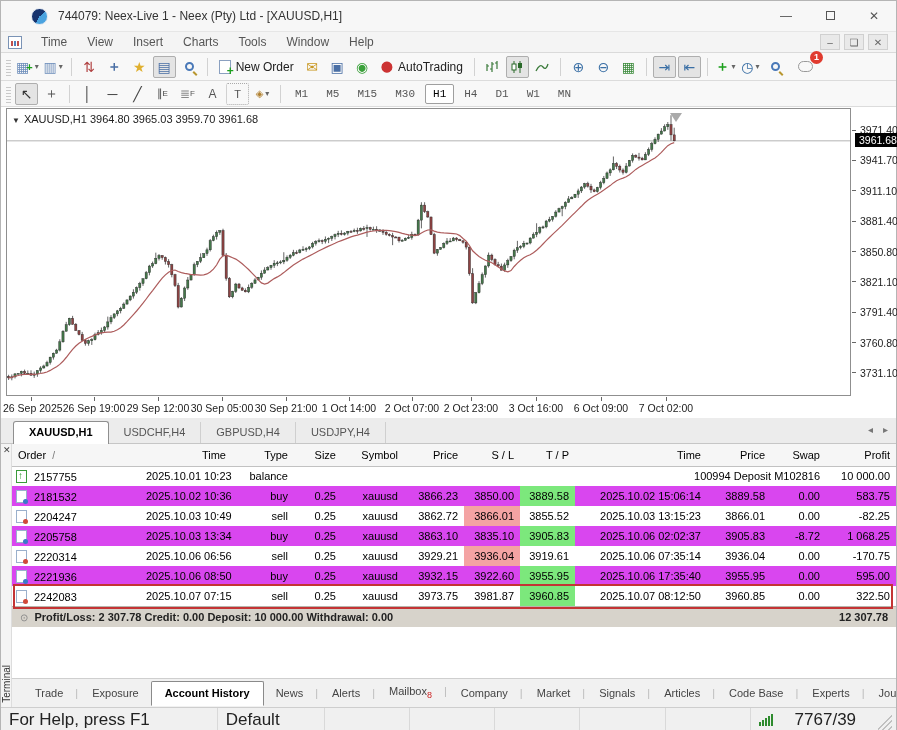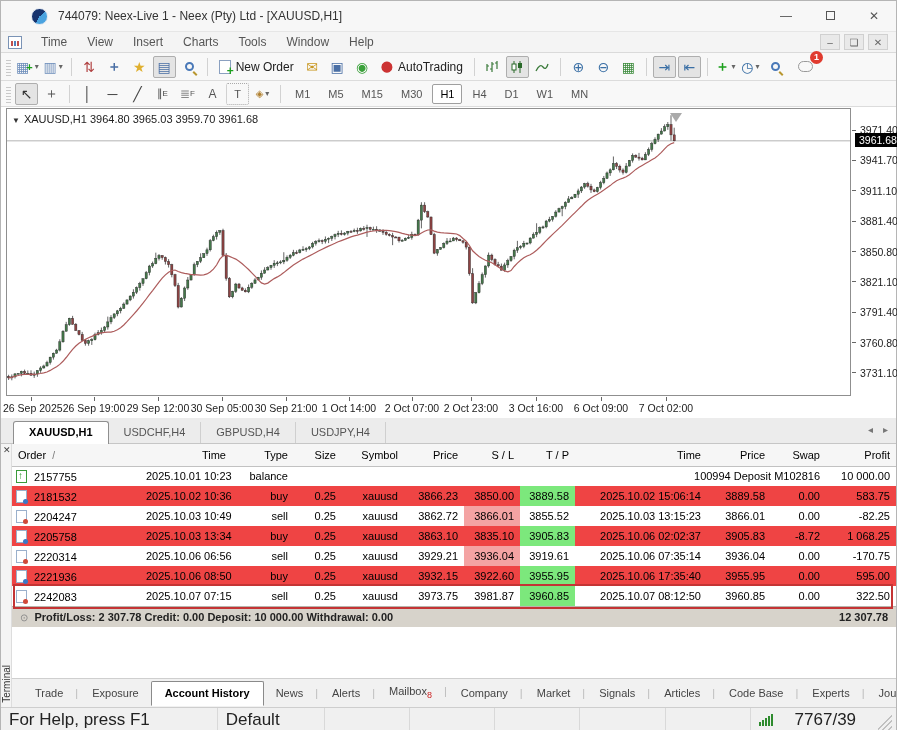--- a/index.html
+++ b/index.html
@@ -80,21 +80,21 @@
   .term-close { position:absolute; top:1px; left:2px; font-size:9px; color:#444; }
   .term-label { position:absolute; bottom:4px; left:0; width:13px; font-size:10px; color:#333;
     writing-mode:vertical-rl; transform:rotate(180deg); text-align:left; }
   .term-main { flex:1; position:relative; }
   table.hist { border-collapse:collapse; table-layout:fixed; width:884px; font-size:11px; }
   table.hist th { height:22px; font-weight:normal; text-align:right; padding:0 6px; background:#f6f6f6;
     border-bottom:1px solid #c2c2c2; color:#000; white-space:nowrap; overflow:hidden; }
   table.hist th.c-order { text-align:left; }
   table.hist td { height:20px; padding:0 6px; text-align:right; white-space:nowrap; overflow:hidden; color:#000; }
   table.hist td.c-order { text-align:left; padding-left:4px; }
-  tr.stripe { background:#ef4444; }
+  tr.stripe { background:#d946ef; }
   td.hl-green { background:#7ce87c; }
   td.hl-red { background:#f4a3a3; }
   .sort-slash { color:#777; margin-left:6px; font-size:10px; }
   .ord-ic { display:inline-block; width:11px; height:13px; vertical-align:-2px; margin-right:7px; position:relative;
     background:#fff; border:1px solid #9ab0cc; }
   .ord-ic.buy::after, .ord-ic.sell::after { content:""; position:absolute; right:-2px; bottom:-2px; width:5px; height:5px; border-radius:50%; }
   .ord-ic.buy::after { background:#3a79c8; }
   .ord-ic.sell::after { background:#d04838; }
   .ord-ic.bal { border-color:#3a9a3a; text-align:center; }
   .ord-ic.bal::after { content:"↑"; color:#1f8f1f; font-size:10px; font-weight:bold; position:absolute; left:1px; top:-1px; }
@@ -244,21 +244,21 @@
     <span class="tbtn" style="color:#444;">╱</span>
     <span class="tbtn" style="color:#444;font-size:11px;">∥<sub style="font-size:8px;">E</sub></span>
     <span class="tbtn" style="color:#888;font-size:12px;">≣<sub style="font-size:8px;color:#555;">F</sub></span>
     <span class="tbtn" style="color:#555;font-size:12px;">A</span>
     <span class="tbtn" style="color:#555;font-size:11px;border:1px dotted #aaa;">T</span>
     <span class="tbtn">
         <span style="color:#b08030;font-size:10px;">◈</span>
         <span class="caret">▾</span>
       </span>
     <div class="tsep"></div>
-    <div id="timeframes" style="display:flex;">
+    <div id="timeframes" style="display:flex;font-family:Liberation Mono, monospace;">
         <span class="tf-btn">M1</span>
         <span class="tf-btn">M5</span>
         <span class="tf-btn">M15</span>
         <span class="tf-btn">M30</span>
         <span class="tf-btn active">H1</span>
         <span class="tf-btn">H4</span>
         <span class="tf-btn">D1</span>
         <span class="tf-btn">W1</span>
         <span class="tf-btn">MN</span>
       </div>

